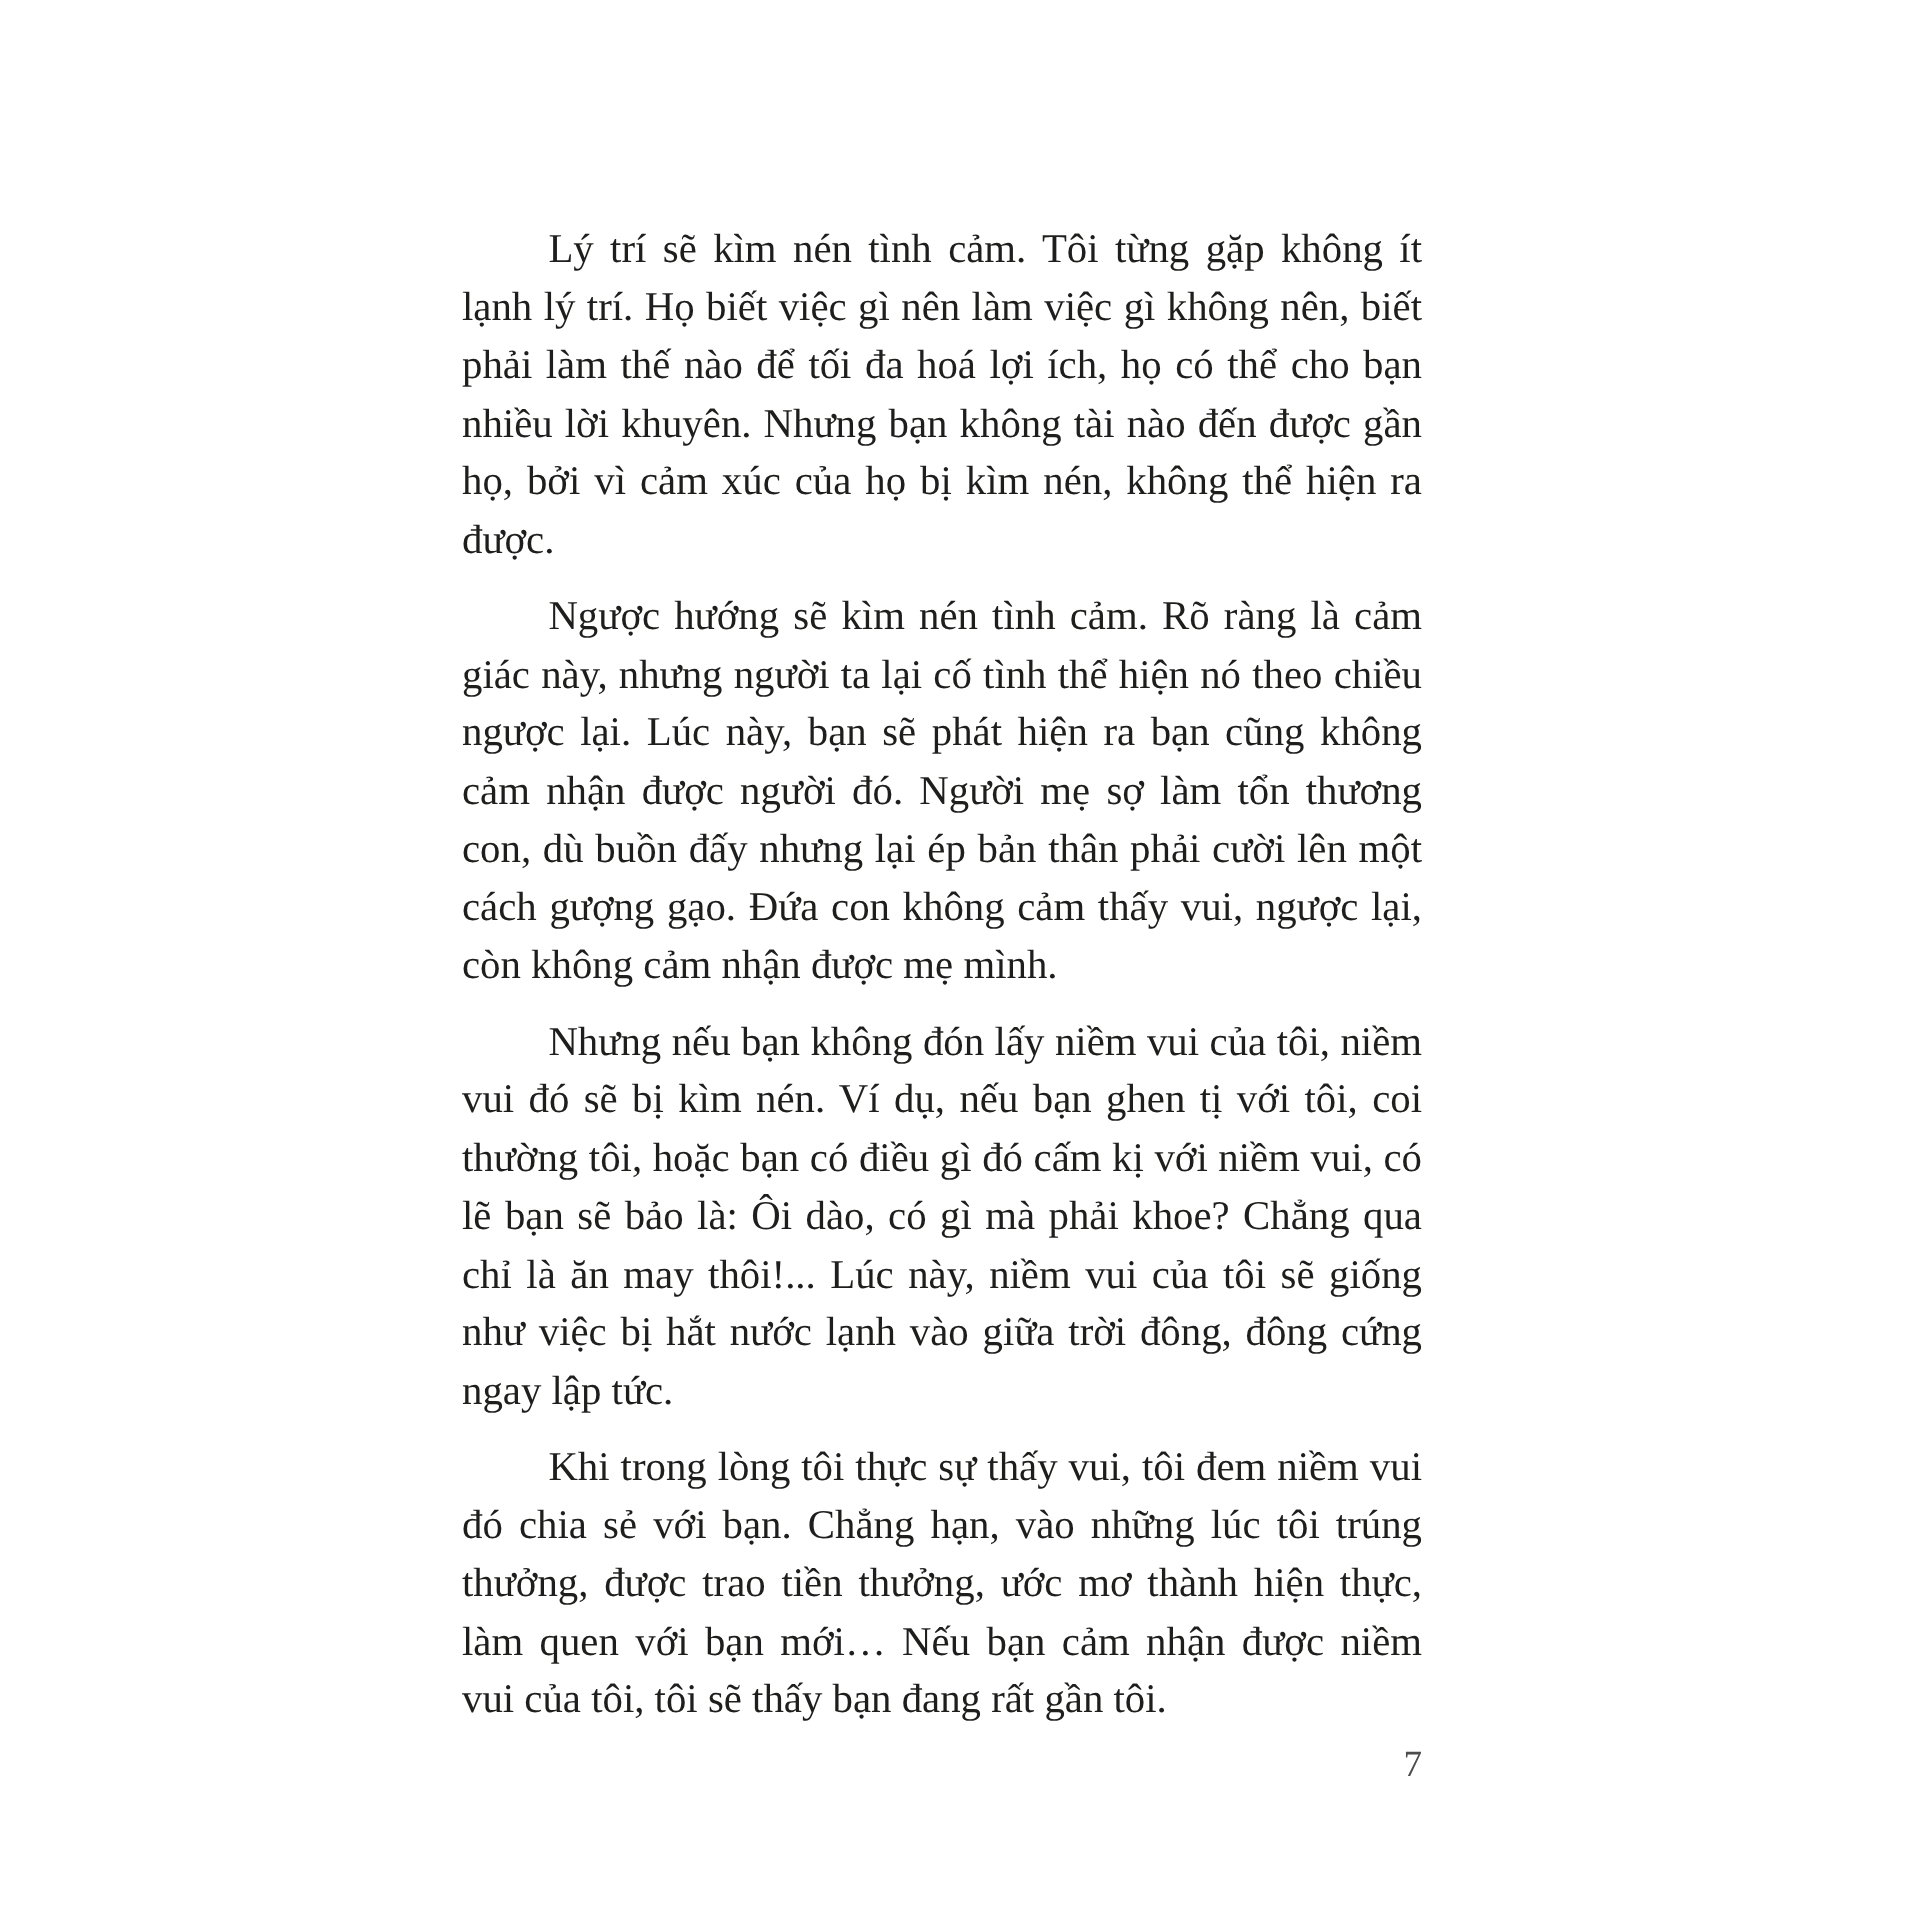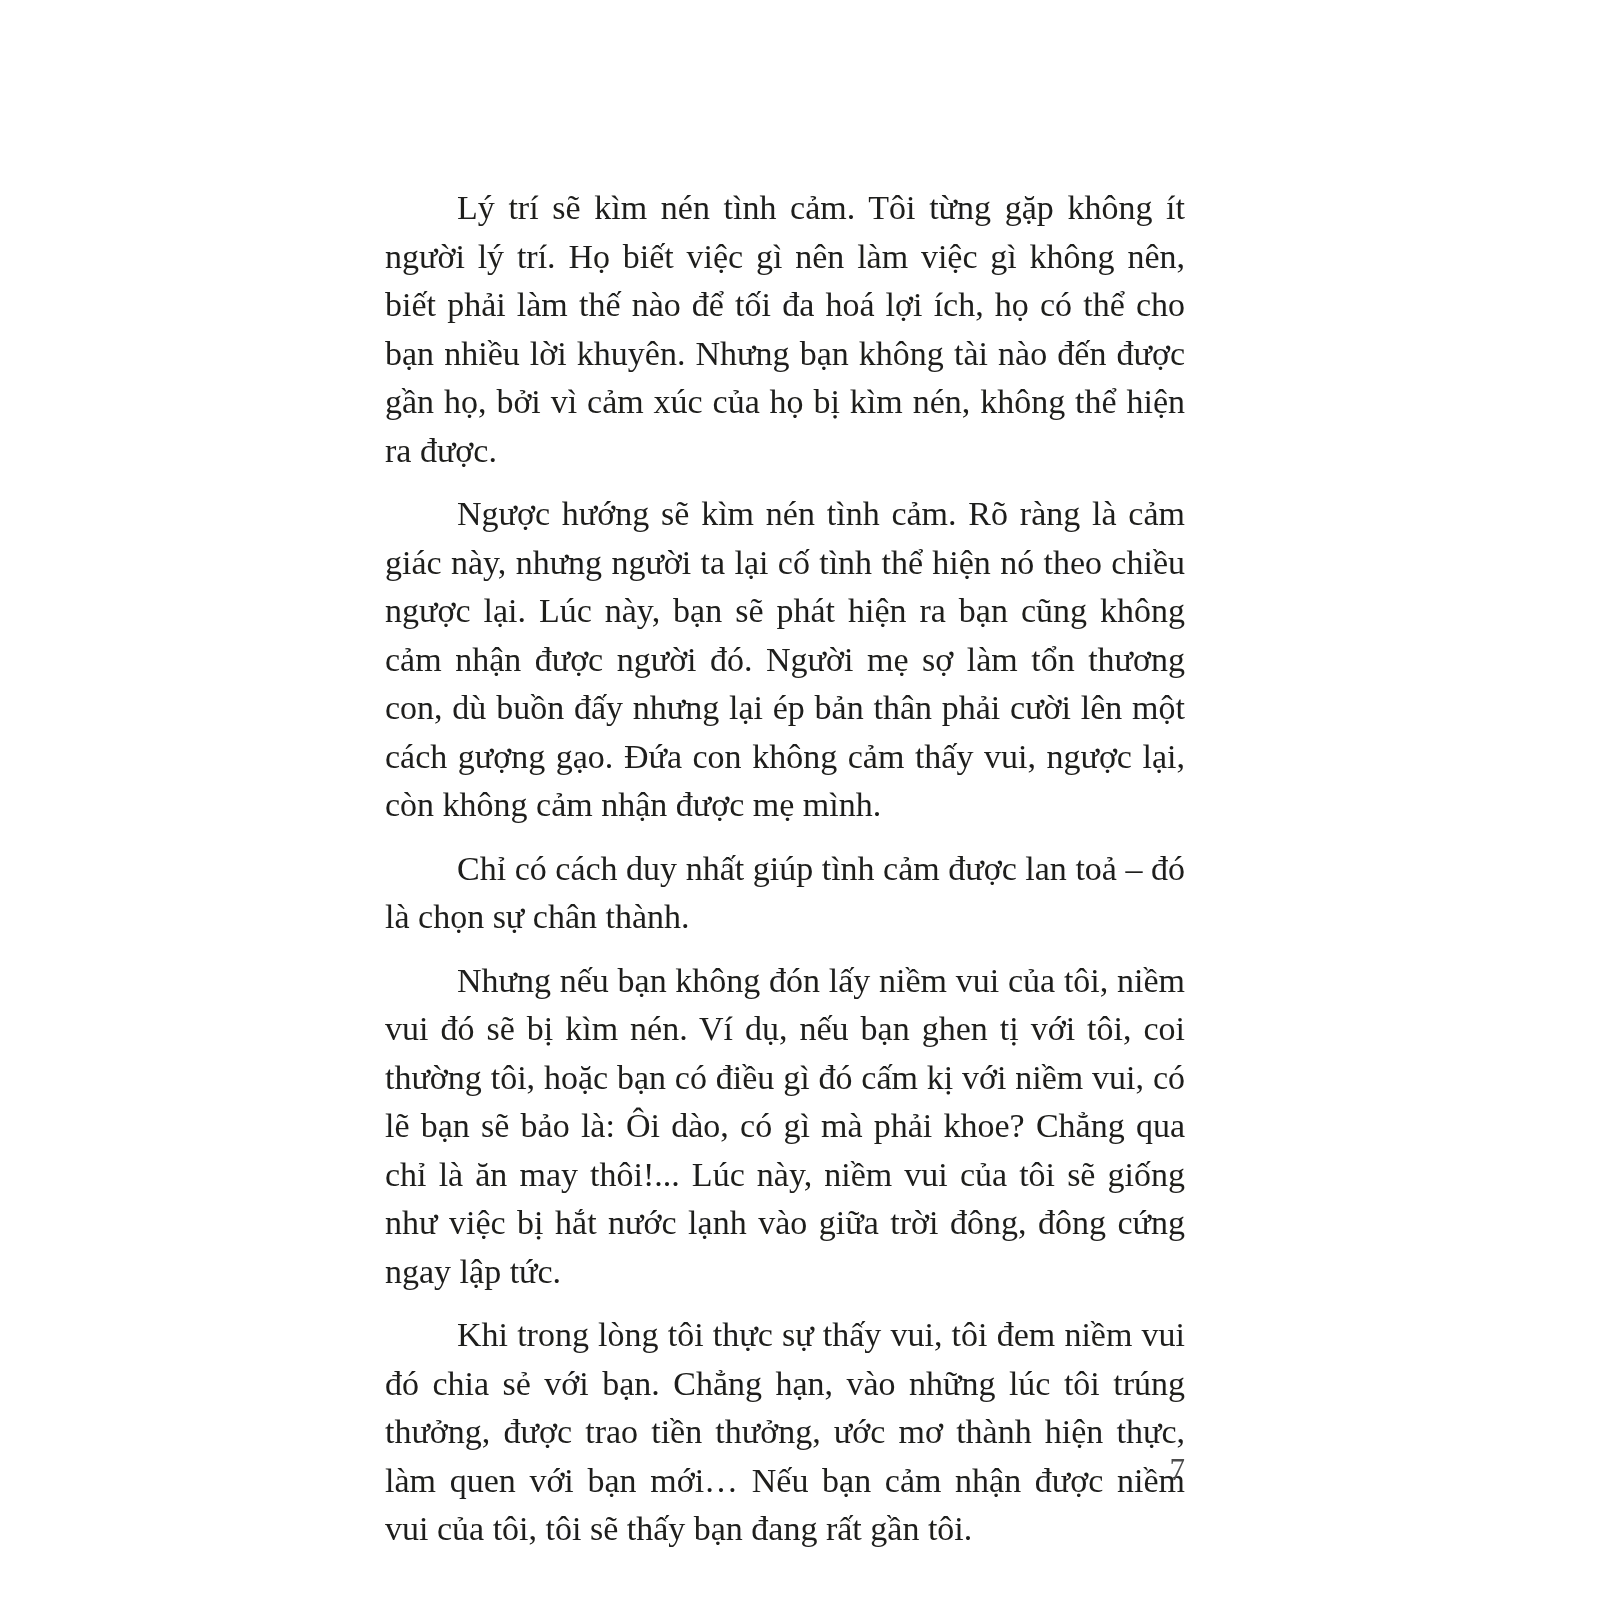--- a/index.html
+++ b/index.html
@@ -47,20 +47,19 @@
     font-family: "Liberation Serif", "DejaVu Serif", serif;
     font-size: 31px;
     color: #4d4d4d;
   }
 </style>
 </head>
 <body>
 
 <div class="page">
   <div class="text-block">
-    <p>Lý trí sẽ kìm nén tình cảm. Tôi từng gặp không ít người lý trí. Họ biết việc gì nên làm việc gì không nên, biết phải làm thế nào để tối đa hoá lợi ích, họ có thể cho bạn nhiều lời khuyên. Nhưng bạn không tài nào đến được gần họ, bởi vì cảm xúc của họ bị kìm nén, không thể hiện ra được.</p>
+    <p>Lý trí sẽ kìm nén tình cảm. Tôi từng gặp không ít lạnh lý trí. Họ biết việc gì nên làm việc gì không nên, biết phải làm thế nào để tối đa hoá lợi ích, họ có thể cho bạn nhiều lời khuyên. Nhưng bạn không tài nào đến được gần họ, bởi vì cảm xúc của họ bị kìm nén, không thể hiện ra được.</p>
     <p>Ngược hướng sẽ kìm nén tình cảm. Rõ ràng là cảm giác này, nhưng người ta lại cố tình thể hiện nó theo chiều ngược lại. Lúc này, bạn sẽ phát hiện ra bạn cũng không cảm nhận được người đó. Người mẹ sợ làm tổn thương con, dù buồn đấy nhưng lại ép bản thân phải cười lên một cách gượng gạo. Đứa con không cảm thấy vui, ngược lại, còn không cảm nhận được mẹ mình.</p>
-    <p>Chỉ có cách duy nhất giúp tình cảm được lan toả – đó là chọn sự chân thành.</p>
     <p>Nhưng nếu bạn không đón lấy niềm vui của tôi, niềm vui đó sẽ bị kìm nén. Ví dụ, nếu bạn ghen tị với tôi, coi thường tôi, hoặc bạn có điều gì đó cấm kị với niềm vui, có lẽ bạn sẽ bảo là: Ôi dào, có gì mà phải khoe? Chẳng qua chỉ là ăn may thôi!... Lúc này, niềm vui của tôi sẽ giống như việc bị hắt nước lạnh vào giữa trời đông, đông cứng ngay lập tức.</p>
     <p>Khi trong lòng tôi thực sự thấy vui, tôi đem niềm vui đó chia sẻ với bạn. Chẳng hạn, vào những lúc tôi trúng thưởng, được trao tiền thưởng, ước mơ thành hiện thực, làm quen với bạn mới… Nếu bạn cảm nhận được niềm vui của tôi, tôi sẽ thấy bạn đang rất gần tôi.</p>
   </div>
   <div class="page-number">7</div>
 </div>
 
 </body></html>

